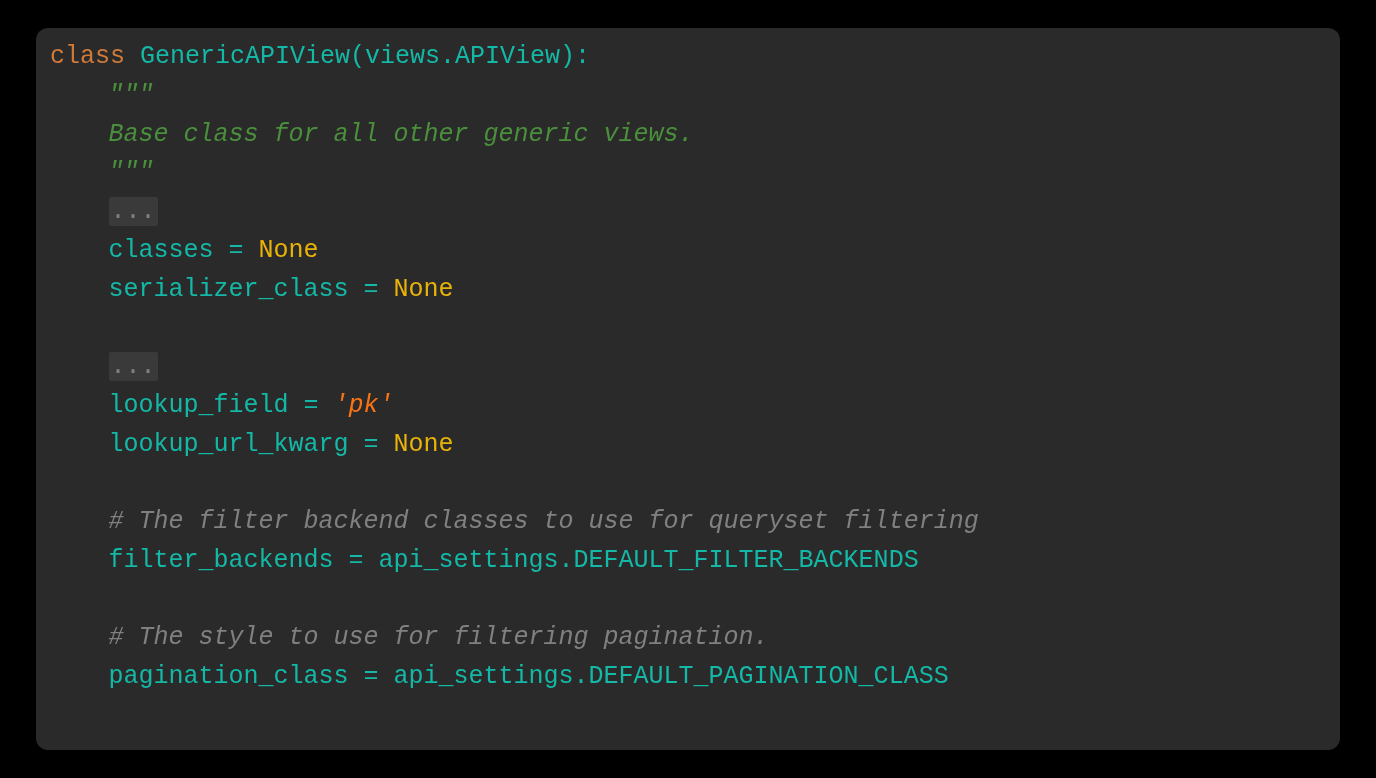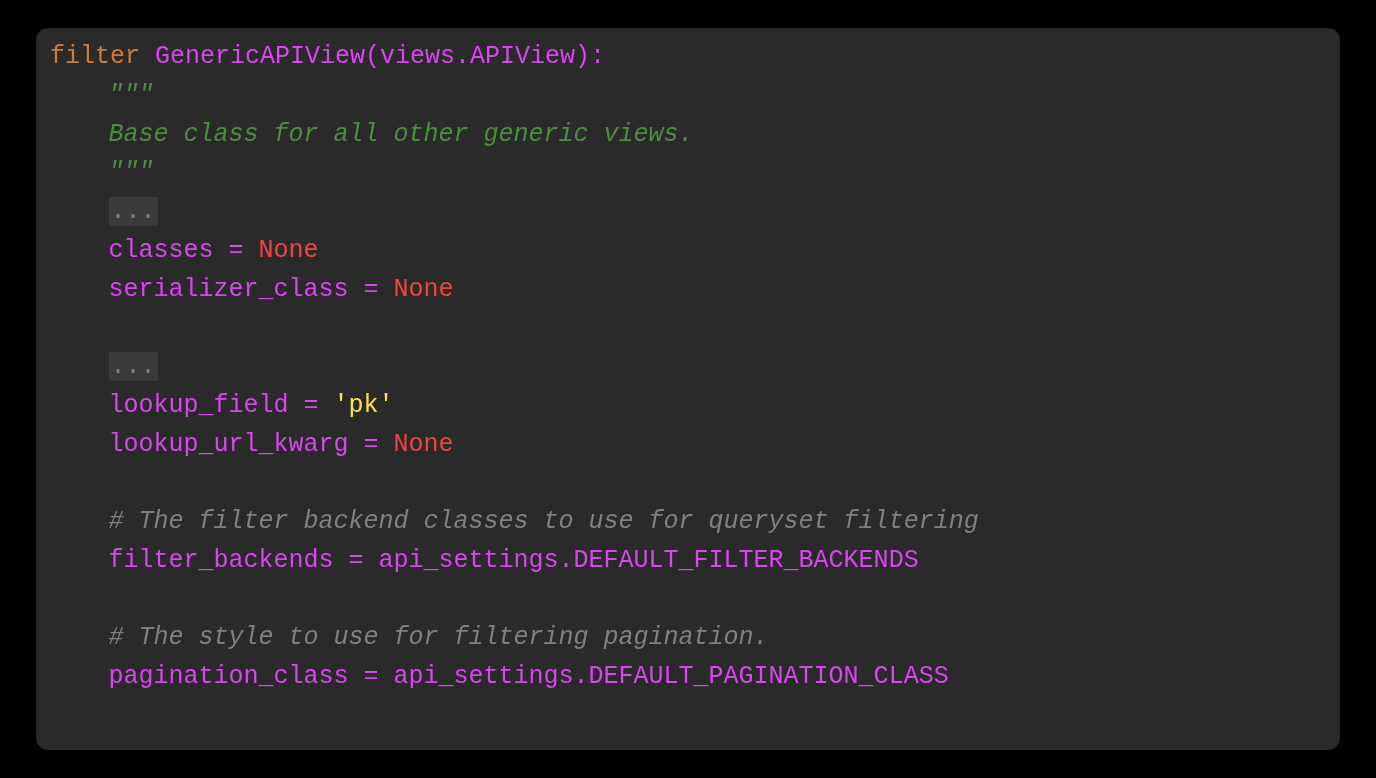--- a/index.html
+++ b/index.html
@@ -23,52 +23,53 @@
       line-height: 1.55;
       white-space: pre;
       color: #abb2bf;
       height: 100%;
       overflow: hidden;
     }
     .tok-keyword {
       color: #d07a3a;
     }
     .tok-default {
-      color: #d946ef;
+      color: #14b8a6;
       text-align: center;
     }
     .tok-docstring {
       color: #4a8f3c;
       font-style: italic;
     }
     .tok-string {
-      color: #fde047;
+      color: #f97316;
+      font-style: italic;
     }
     .tok-none {
-      color: #ef4444;
+      color: #eab308;
     }
     .tok-comment {
       color: #808080;
       font-style: italic;
     }
     .tok-fold {
       background: #3a3a3a;
       color: #808080;
       padding: 0 2px;
       border-radius: 2px;
     }
     .indent {
       display: inline-block;
       width: 3.9ch;
     }
   </style>
 </head>
 <body>
 
-<div class="code-block"><span class="tok-keyword">filter</span><span class="tok-default"> GenericAPIView(views.APIView):</span>
+<div class="code-block"><span class="tok-keyword">class</span><span class="tok-default"> GenericAPIView(views.APIView):</span>
 <span class="indent"></span><span class="tok-docstring">"""</span>
 <span class="indent"></span><span class="tok-docstring">Base class for all other generic views.</span>
 <span class="indent"></span><span class="tok-docstring">"""</span>
 <span class="indent"></span><span class="tok-fold">...</span>
 <span class="indent"></span><span class="tok-default">classes = </span><span class="tok-none">None</span>
 <span class="indent"></span><span class="tok-default">serializer_class = </span><span class="tok-none">None</span>
 
 <span class="indent"></span><span class="tok-fold">...</span>
 <span class="indent"></span><span class="tok-default">lookup_field = </span><span class="tok-string">'pk'</span>
 <span class="indent"></span><span class="tok-default">lookup_url_kwarg = </span><span class="tok-none">None</span>

